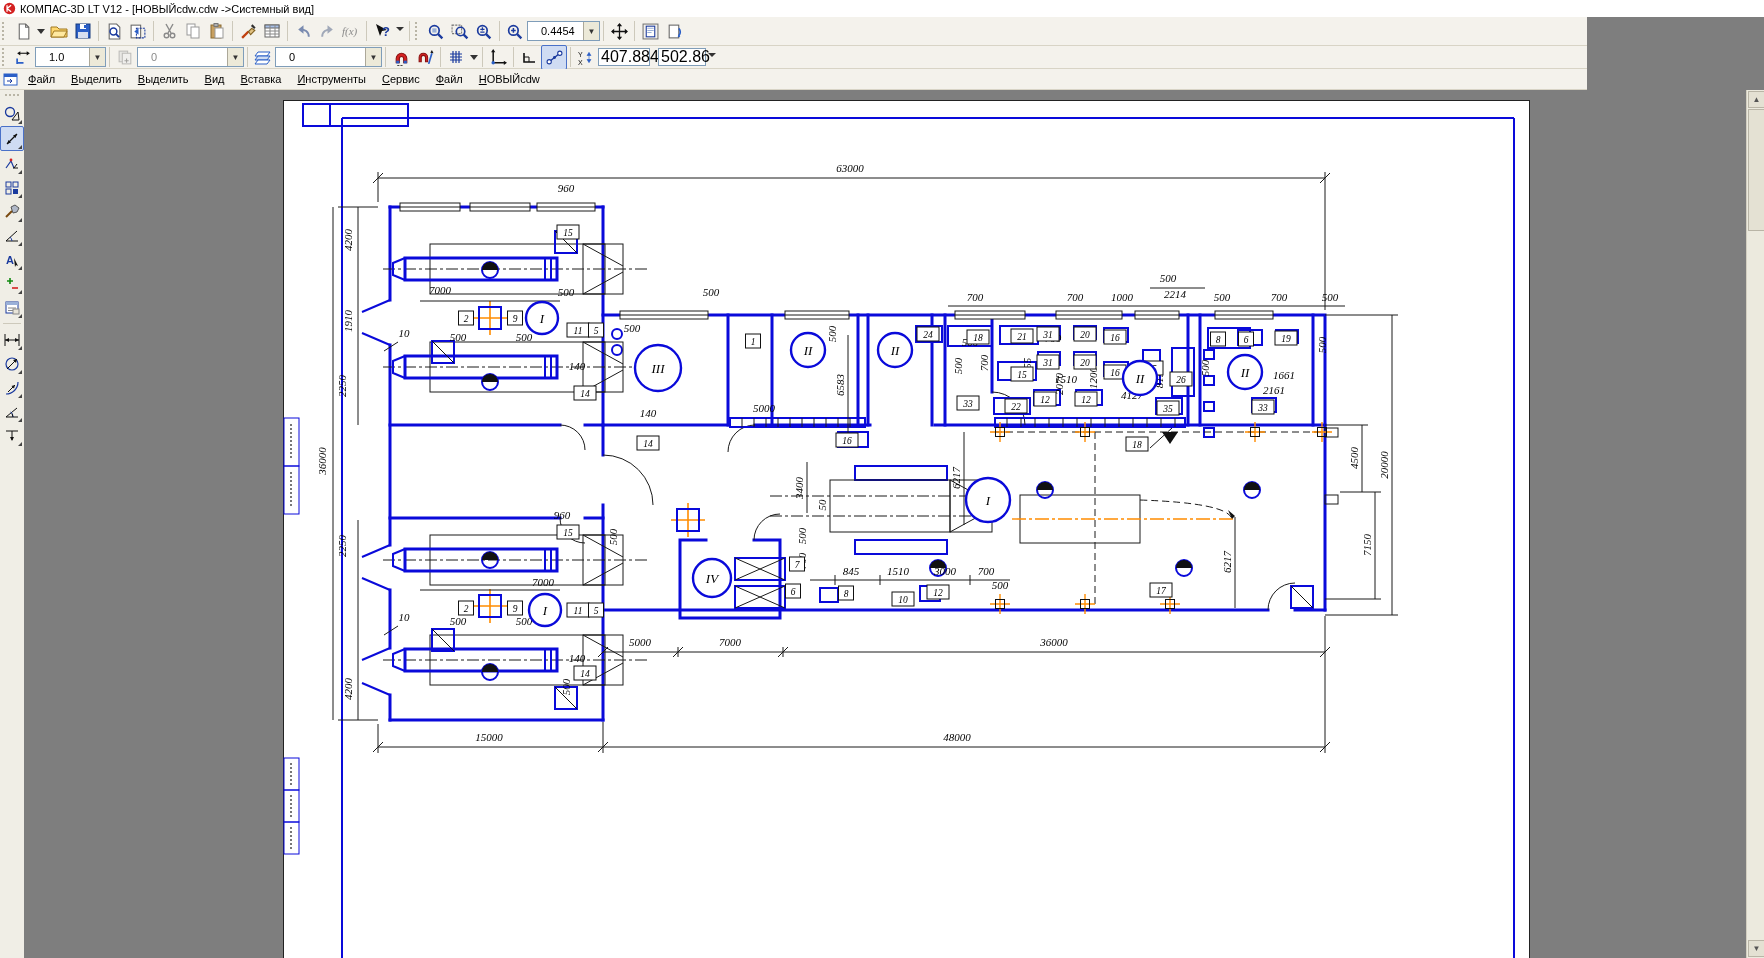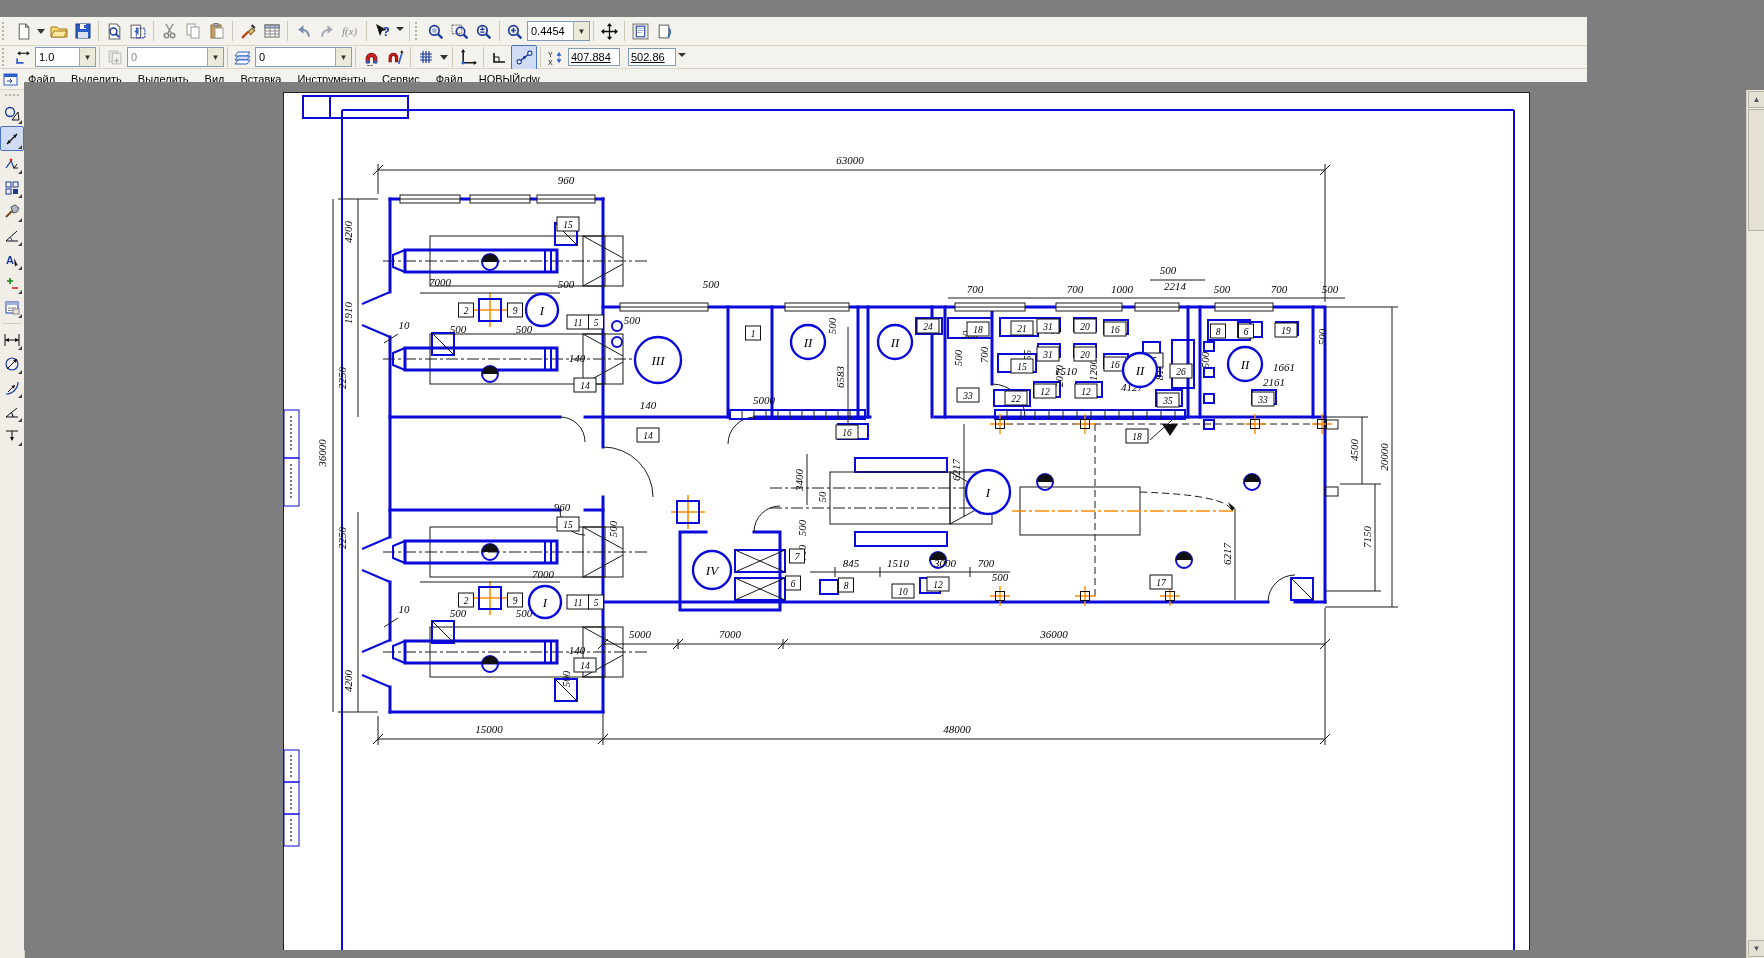--- a/index.html
+++ b/index.html
@@ -14,39 +14,39 @@
     display:flex;align-items:center;}
   #toolbar1{top:17px;height:28px;}
   #toolbar2{top:46px;height:22px;}
   #menubar{top:69px;height:20px;text-align:center;}
   .grip{width:5px;height:18px;margin:0 2px;border-left:2px dotted #b9b5a6;}
   .tb{width:24px;height:23px;display:flex;align-items:center;justify-content:center;position:relative;}
   .tb svg{display:block;}
   .tb.active{border:1px solid #4a71c8;background:#cfdcf3;border-radius:2px;}
   .sep{width:1px;height:20px;background:#cdc9bb;margin:0 3px;}
   .combo{height:18px;background:#fff;border:1px solid #7f9db9;display:flex;align-items:center;
-    font-size:11px;padding-left:3px;color:#000;}
+    font-size:11px;padding-left:13px;color:#000;}
   .combo .car{width:15px;height:100%;margin-left:auto;background:#ece9d8;border-left:1px solid #aca899;
     display:flex;align-items:center;justify-content:center;font-size:8px;color:#333;}
-  .field{height:16px;background:#fff;border:1px solid #7f9db9;font-size:11px;padding:0 2px;
-    display:flex;align-items:center;text-decoration:underline;}
+  .field{height:16px;background:#fff;border:1px solid #7f9db9;font-size:16px;padding:0 2px;
+    display:flex;align-items:center;}
   .gray-text{color:#8a8a8a;}
   .mi{display:inline-block;padding:3px 8px;font-size:11px;color:#000;}
   .mi::first-letter{text-decoration:underline;}
   
   #dock{position:absolute;left:0;top:90px;width:24px;height:868px;background:#f0eee6;
     border-right:1px solid #d8d4c6;}
   .dk{width:22px;height:23px;margin:1px auto 0 auto;display:flex;align-items:center;justify-content:center;position:relative;}
   .dk.active{border:1px solid #4a71c8;background:#cfdcf3;border-radius:2px;}
   .dk .fly{position:absolute;right:1px;bottom:1px;width:0;height:0;
     border-left:4px solid transparent;border-bottom:4px solid #444;}
   .dksep{width:18px;height:1px;background:#cdc9bb;margin:4px auto;}
   .dgrip{width:14px;height:4px;margin:4px auto 2px auto;border-top:2px dotted #b9b5a6;}
   
-  #canvas{position:absolute;left:24px;top:82px;width:1723px;height:868px;background:#7e7e7e;overflow:hidden;}
+  #canvas{position:absolute;left:24px;top:90px;width:1723px;height:868px;background:#7e7e7e;overflow:hidden;}
   #sheet{position:absolute;left:259px;top:10px;width:1245px;height:858px;background:#ffffff;border:1px solid #222;}
   #plan{position:absolute;left:259px;top:10px;width:1245px;height:858px;}
   
   #vscroll{position:absolute;right:0;top:90px;width:17px;height:868px;background:#eceade;border-left:1px solid #d2cec0;}
   .sbtn{width:15px;height:15px;margin:1px;background:#e4e1d3;border:1px solid #b9b5a6;color:#555;
     font-size:8px;display:flex;align-items:center;justify-content:center;}
   #sthumb{width:15px;height:120px;margin:1px;background:#e4e1d3;border:1px solid #b9b5a6;}
   #sdown{position:absolute;bottom:0;}
   
   .wall{stroke:#0a0ada;stroke-width:3;fill:none;stroke-linecap:square;}
@@ -59,20 +59,27 @@
   .frame{stroke:#0a0ada;stroke-width:2;fill:none;}
   .dimtext{font-family:"Liberation Serif",serif;font-style:italic;font-size:11px;fill:#000;}
   .tagtext{font-family:"Liberation Serif",serif;font-style:italic;font-size:9.5px;fill:#000;}
   .roomtext{font-family:"Liberation Serif",serif;font-style:italic;font-size:13px;fill:#000;}
 </style>
 </head>
 <body>
 
 <div id="app">
 
+  <div id="titlebar">
+    <svg class="appicon" viewBox="0 0 16 16">
+      <circle cx="8" cy="8" r="7" fill="#d42222"></circle>
+      <path d="M5 4v8M5 8l5-4M5 8l5 4" stroke="#fff" stroke-width="1.6" fill="none"></path>
+    </svg>
+    <span>КОМПАС-3D LT V12 - [НОВЫЙcdw.cdw -&gt;Системный вид]</span>
+  </div>
 
   <div id="toolbar1" class="bar">
     <div class="grip"></div>
     <div class="tb">
       <svg width="17" height="17" viewBox="0 0 16 16">
           <path d="M4 1h6l3 3v11H4z" fill="#fff" stroke="#666"></path>
           <path d="M10 1v3h3" fill="none" stroke="#666"></path>
         </svg>
     </div>
     <div class="tb" style="width:12px">

